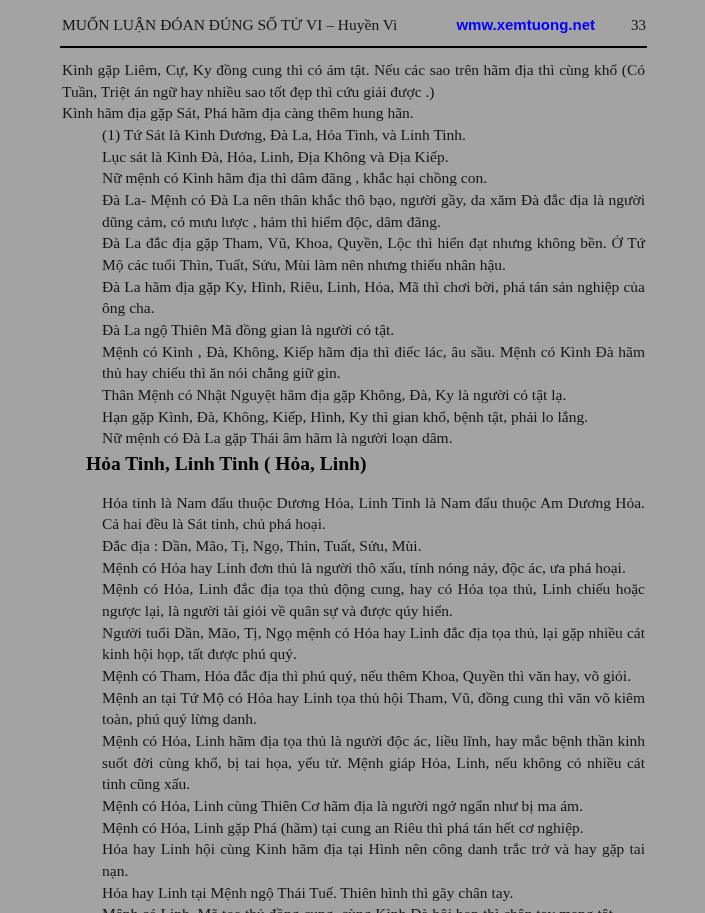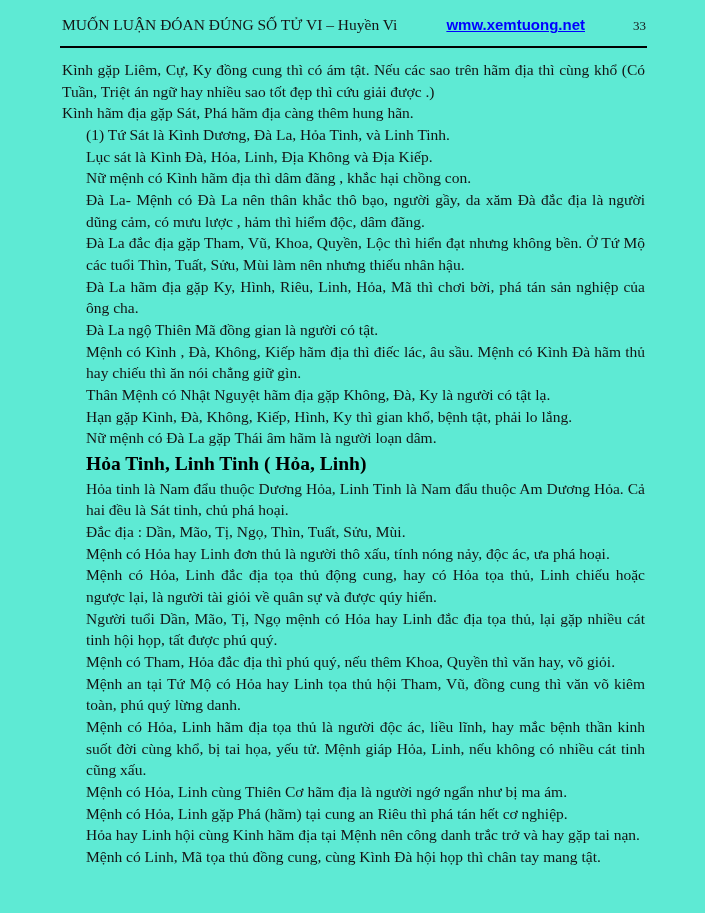--- a/index.html
+++ b/index.html
@@ -1,21 +1,21 @@
 <!DOCTYPE html>
 <html><head>
 <meta charset="utf-8">
 <style>
   * { box-sizing: border-box; }
   html, body { margin: 0; padding: 0; background: #ffffff; }
   .page {
     position: relative;
     width: 705px;
     height: 913px;
-    background: #5eead4;
+    background: #a3a3a3;
     font-family: "Liberation Serif", serif;
     color: #141414;
     overflow: hidden;
   }
   .header {
     position: absolute;
     left: 62px;
     right: 59px;
     top: 16px;
     display: flex;
@@ -24,26 +24,25 @@
   }
   .header-title {
     font-size: 15.5px;
     margin-right: auto;
   }
   .site-link {
     font-family: "Liberation Sans", sans-serif;
     font-weight: bold;
     font-size: 15px;
     color: #0000ff;
-    text-decoration: underline;
     cursor: pointer;
   }
   .page-num {
-    font-size: 13px;
-    margin-left: 48px;
+    font-size: 15px;
+    margin-left: 36px;
   }
   .rule {
     position: absolute;
     left: 60px;
     right: 58px;
     top: 46px;
     height: 0;
     border-top: 2px solid #000000;
   }
   .body-text {
@@ -51,23 +50,23 @@
     left: 62px;
     right: 60px;
     top: 59px;
   }
   .para {
     margin: 0;
     font-size: 15.5px;
     line-height: 21.65px;
     text-align: justify;
   }
-  .indent { margin-left: 24px; }
+  .indent { margin-left: 40px; }
   .section-heading {
-    margin: 3px 0 2px 24px;
+    margin: 3px 0 16px 24px;
     font-size: 19.5px;
     line-height: 24px;
     font-weight: bold;
     color: #000000;
   }
 </style>
 </head>
 <body>
 
 <div class="page">
@@ -92,23 +91,24 @@
     <p class="para indent">Đà La ngộ Thiên Mã đồng gian là người có tật.</p>
     <p class="para indent">Mệnh có Kình , Đà, Không, Kiếp hãm địa thì điếc lác, âu sầu. Mệnh có Kình Đà hãm thủ hay chiếu thì ăn nói chẳng giữ gìn.</p>
     <p class="para indent">Thân Mệnh có Nhật Nguyệt hãm địa gặp Không, Đà, Ky là người có tật lạ.</p>
     <p class="para indent">Hạn gặp Kình, Đà, Không, Kiếp, Hình, Ky thì gian khổ, bệnh tật, phải lo lắng.</p>
     <p class="para indent">Nữ mệnh có Đà La gặp Thái âm hãm là người loạn dâm.</p>
     <h2 class="section-heading">Hỏa Tinh, Linh Tinh ( Hỏa, Linh)</h2>
     <p class="para indent">Hỏa tinh là Nam đẩu thuộc Dương Hỏa, Linh Tinh là Nam đẩu thuộc Am Dương Hỏa. Cả hai đều là Sát tinh, chủ phá hoại.</p>
     <p class="para indent">Đắc địa : Dần, Mão, Tị, Ngọ, Thìn, Tuất, Sửu, Mùi.</p>
     <p class="para indent">Mệnh có Hỏa hay Linh đơn thủ là người thô xấu, tính nóng nảy, độc ác, ưa phá hoại.</p>
     <p class="para indent">Mệnh có Hỏa, Linh đắc địa tọa thủ động cung, hay có Hỏa tọa thủ, Linh chiếu hoặc ngược lại, là người tài giỏi về quân sự và được qúy hiển.</p>
-    <p class="para indent">Người tuổi Dần, Mão, Tị, Ngọ mệnh có Hỏa hay Linh đắc địa tọa thủ, lại gặp nhiều cát tinh hội họp, tất được phú quý.</p>
+    <p class="para indent">Người tuổi Dần, Mão, Tị, Ngọ mệnh có Hỏa hay Linh đắc địa tọa thủ, lại gặp nhiều cát kinh hội họp, tất được phú quý.</p>
     <p class="para indent">Mệnh có Tham, Hỏa đắc địa thì phú quý, nếu thêm Khoa, Quyền thì văn hay, võ giỏi.</p>
     <p class="para indent">Mệnh an tại Tứ Mộ có Hỏa hay Linh tọa thủ hội Tham, Vũ, đồng cung thì văn võ kiêm toàn, phú quý lừng danh.</p>
     <p class="para indent">Mệnh có Hỏa, Linh hãm địa tọa thủ là người độc ác, liều lĩnh, hay mắc bệnh thần kinh suốt đời cùng khổ, bị tai họa, yếu tử. Mệnh giáp Hỏa, Linh, nếu không có nhiều cát tinh cũng xấu.</p>
     <p class="para indent">Mệnh có Hỏa, Linh cùng Thiên Cơ hãm địa là người ngớ ngẩn như bị ma ám.</p>
     <p class="para indent">Mệnh có Hỏa, Linh gặp Phá (hãm) tại cung an Riêu thì phá tán hết cơ nghiệp.</p>
-    <p class="para indent">Hỏa hay Linh hội cùng Kinh hãm địa tại Mệnh nên công danh trắc trở và hay gặp tai nạn.</p>
+    <p class="para indent">Hỏa hay Linh hội cùng Kinh hãm địa tại Hình nên công danh trắc trở và hay gặp tai nạn.</p>
+    <p class="para indent">Hỏa hay Linh tại Mệnh ngộ Thái Tuế. Thiên hình thì gãy chân tay.</p>
     <p class="para indent">Mệnh có Linh, Mã tọa thủ đồng cung, cùng Kình Đà hội họp thì chân tay mang tật.</p>
   </div>
 
 </div>
 
 </body></html>

